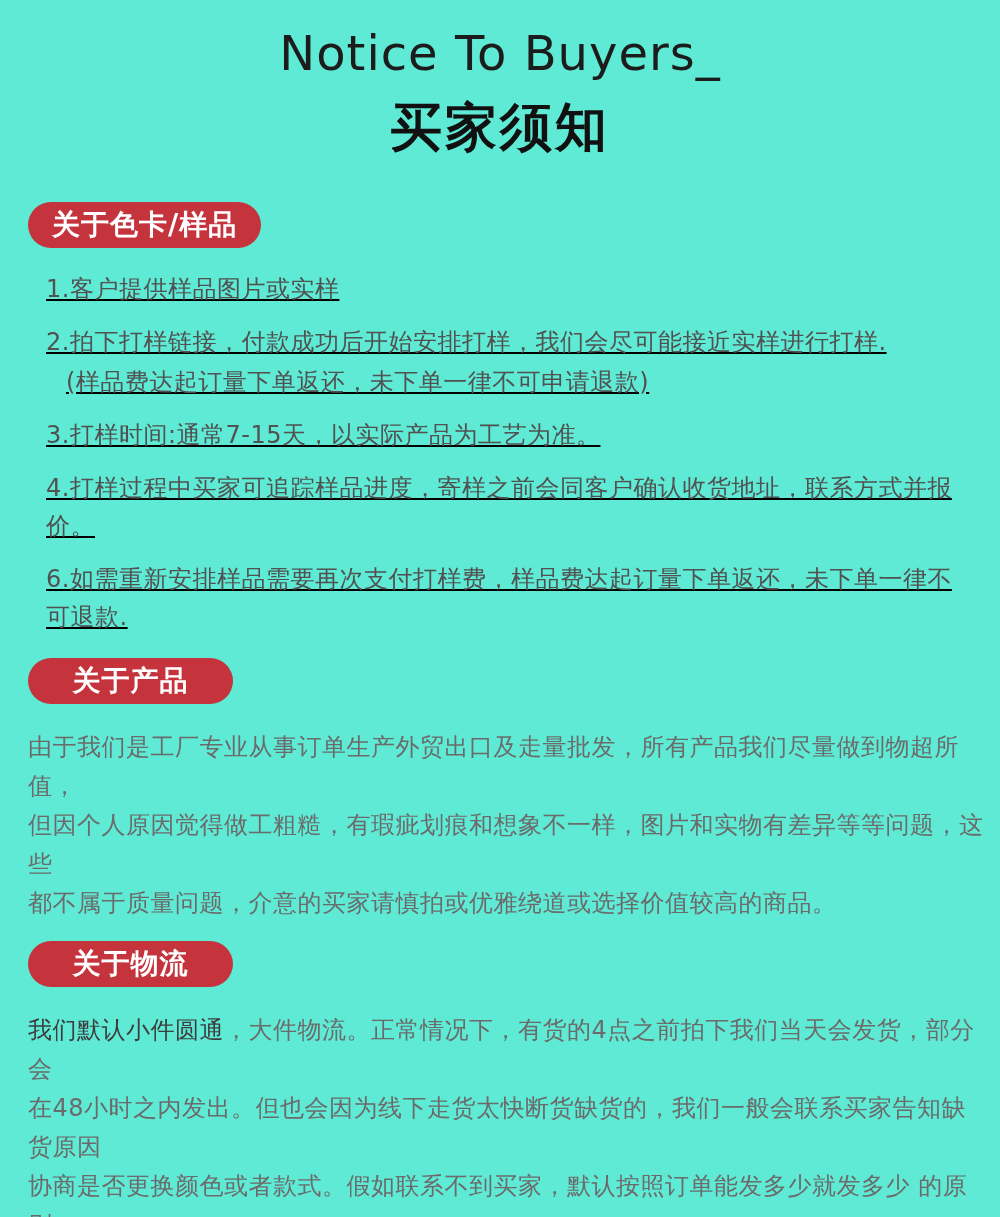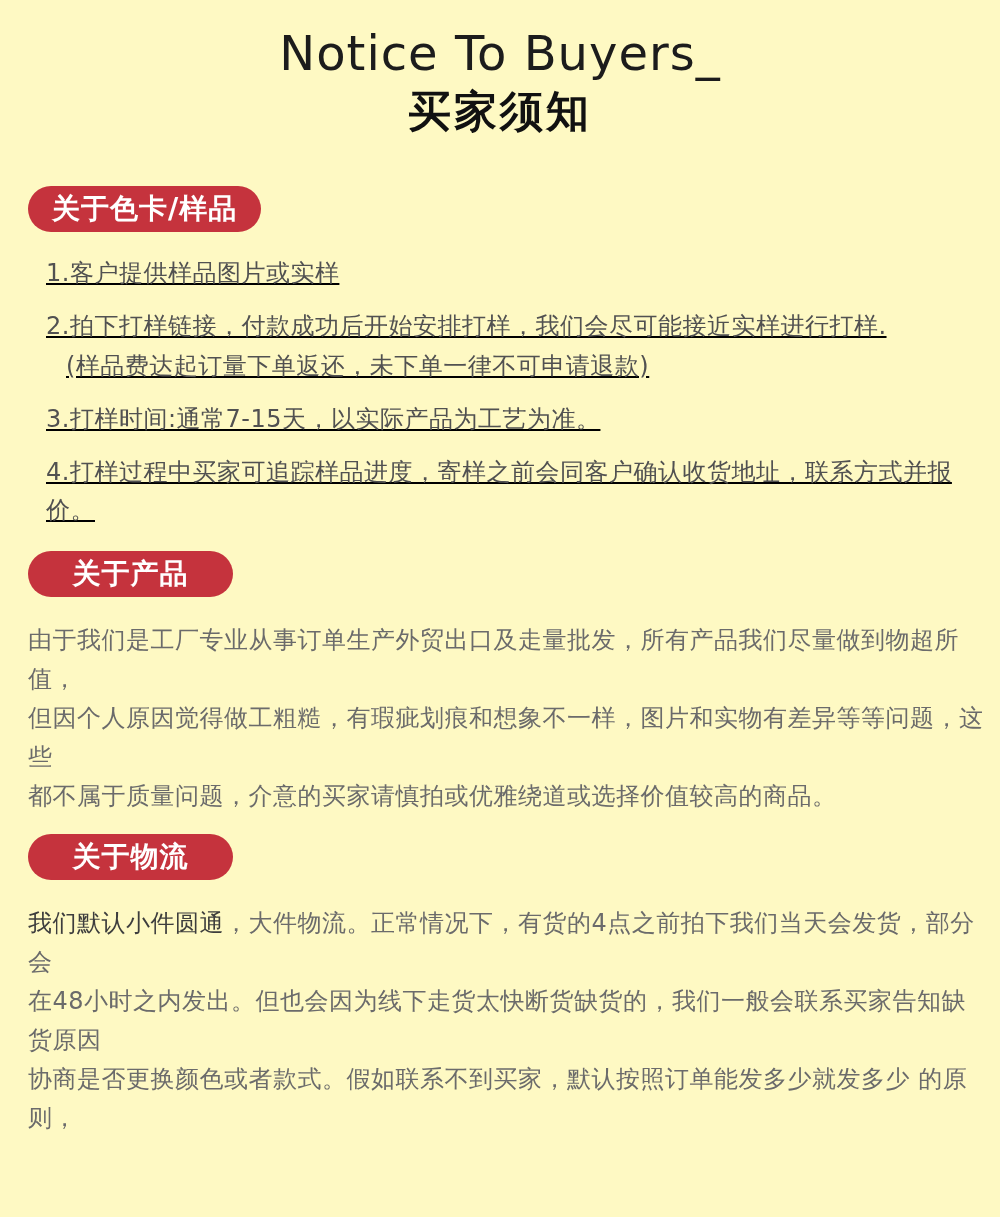--- a/index.html
+++ b/index.html
@@ -2,31 +2,31 @@
 <html><head>
 <meta charset="utf-8">
 <style>
   html,body{margin:0;padding:0;background:#ffffff;}
   body{font-family:"DejaVu Sans","Liberation Sans",sans-serif;}
   .page{
     position:relative;
     width:1000px;height:1217px;
     box-sizing:border-box;
     padding:24px 12px 0 28px;
-    background:#fef9c3;
+    background:#5eead4;
     overflow:hidden;
   }
   header{margin-left:-28px;margin-right:-12px;text-align:center;}
   .title-en{
     font-size:48px;line-height:58px;font-weight:400;
     color:#1c1c1c;letter-spacing:1px;
   }
   .title-zh{
-    font-size:43px;line-height:58px;font-weight:700;
-    color:#111111;letter-spacing:3px;margin-top:0;
+    font-size:52px;line-height:58px;font-weight:700;
+    color:#111111;letter-spacing:3px;margin-top:16px;
   }
   section{display:block;}
   .sec-samples{margin-top:46px;text-decoration:underline;}
   .sec-product{margin-top:22px;}
   .sec-logistics{margin-top:18px;}
   .badge{
     display:inline-block;
     background:#c5333d;color:#ffffff;
     font-size:28px;font-weight:700;line-height:46px;
     border-radius:24px;
@@ -64,20 +64,21 @@
   <section class="sec-samples">
     <div class="badge">
       <span>关于色卡/样品</span>
     </div>
     <div class="items">
       <p class="item">1.客户提供样品图片或实样</p>
       <p class="item">2.拍下打样链接，付款成功后开始安排打样，我们会尽可能接近实样进行打样.</p>
       <p class="item sub">(样品费达起订量下单返还，未下单一律不可申请退款)</p>
       <p class="item">3.打样时间:通常7-15天，以实际产品为工艺为准。</p>
       <p class="item">4.打样过程中买家可追踪样品进度，寄样之前会同客户确认收货地址，联系方式并报价。</p>
+      <p class="item">6.如需重新安排样品需要再次支付打样费，样品费达起订量下单返还，未下单一律不可退款.</p>
     </div>
   </section>
 
   <section class="sec-product">
     <div class="badge">
       <span>关于产品</span>
     </div>
     <div class="para">
       <div class="line">由于我们是工厂专业从事订单生产外贸出口及走量批发，所有产品我们尽量做到物超所值，</div>
       <div class="line">但因个人原因觉得做工粗糙，有瑕疵划痕和想象不一样，图片和实物有差异等等问题，这些</div>

